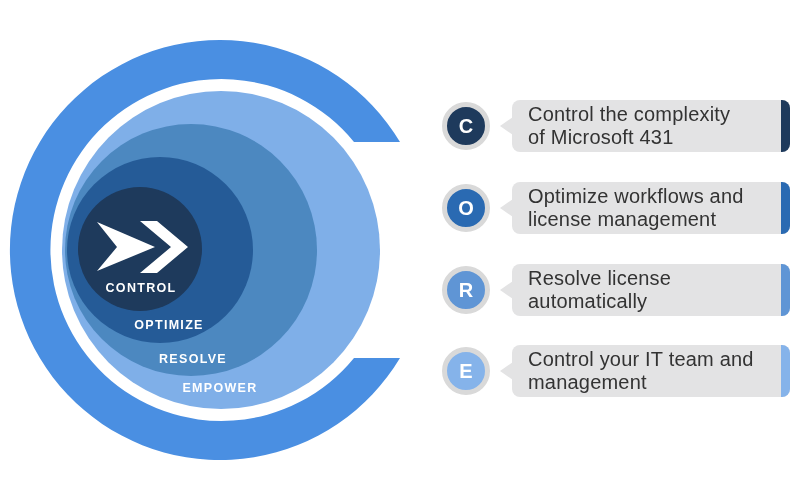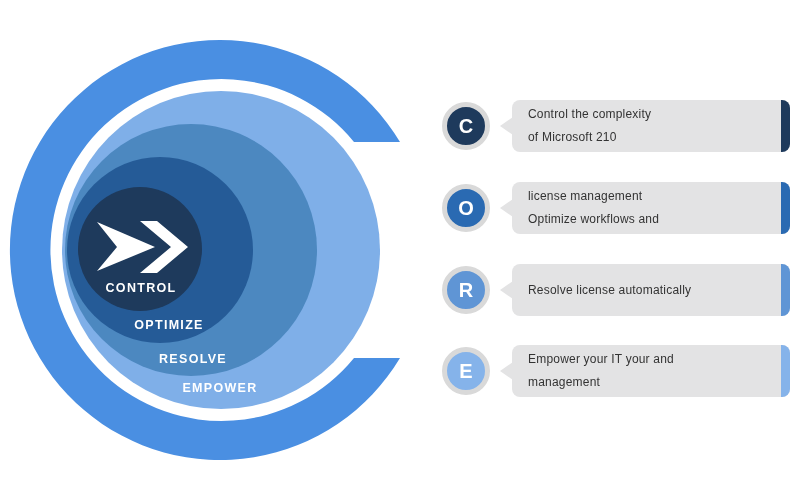--- a/index.html
+++ b/index.html
@@ -27,21 +27,21 @@
   .tail{
     position:absolute;left:-12px;top:50%;transform:translateY(-50%);
     width:0;height:0;border-top:9px solid transparent;border-bottom:9px solid transparent;
     border-right:13px solid #e3e3e4;
   }
   .bar{
     position:absolute;right:0;top:0;width:9px;height:100%;
     border-radius:0 8px 8px 0;
   }
   .line{
-    font-size:12px;line-height:23px;color:#333333;letter-spacing:0.2px;
+    font-size:20px;line-height:23px;color:#333333;letter-spacing:0.2px;
     padding-right:36px;
   }
 </style>
 </head>
 <body>
 
 <div class="canvas">
 
   <svg class="ring-svg" width="440" height="500" viewBox="0 0 440 500">
     <path d="M 354 142 L 400 142 A 210 210 0 1 0 400 358 L 354 358 A 171 171 0 1 1 354 142 Z" fill="#4a8fe2"></path>
@@ -61,33 +61,33 @@
     <text class="lvl" x="220" y="392">EMPOWER</text>
   </svg>
 
   <div class="callout" style="top:100px;">
     <div class="badge" style="background-color: rgb(30, 58, 92);">
       <span>C</span>
     </div>
     <div class="bubble">
       <div class="tail"></div>
       <div class="line">Control the complexity</div>
-      <div class="line">of Microsoft 210</div>
+      <div class="line">of Microsoft 431</div>
       <div class="bar" style="background-color: rgb(30, 58, 92);"></div>
     </div>
   </div>
 
   <div class="callout" style="top:182px;">
     <div class="badge" style="background-color: rgb(42, 106, 178);">
       <span>O</span>
     </div>
     <div class="bubble">
       <div class="tail"></div>
+      <div class="line">Optimize workflows and</div>
       <div class="line">license management</div>
-      <div class="line">Optimize workflows and</div>
       <div class="bar" style="background-color: rgb(42, 106, 178);"></div>
     </div>
   </div>
 
   <div class="callout" style="top:264px;">
     <div class="badge" style="background-color: rgb(95, 149, 213);">
       <span>R</span>
     </div>
     <div class="bubble">
       <div class="tail"></div>
@@ -96,19 +96,19 @@
       <div class="bar" style="background-color: rgb(95, 149, 213);"></div>
     </div>
   </div>
 
   <div class="callout" style="top:345px;">
     <div class="badge" style="background-color: rgb(133, 179, 234);">
       <span>E</span>
     </div>
     <div class="bubble">
       <div class="tail"></div>
-      <div class="line">Empower your IT your and</div>
+      <div class="line">Control your IT team and</div>
       <div class="line">management</div>
       <div class="bar" style="background-color: rgb(133, 179, 234);"></div>
     </div>
   </div>
 
 </div>
 
 </body></html>

